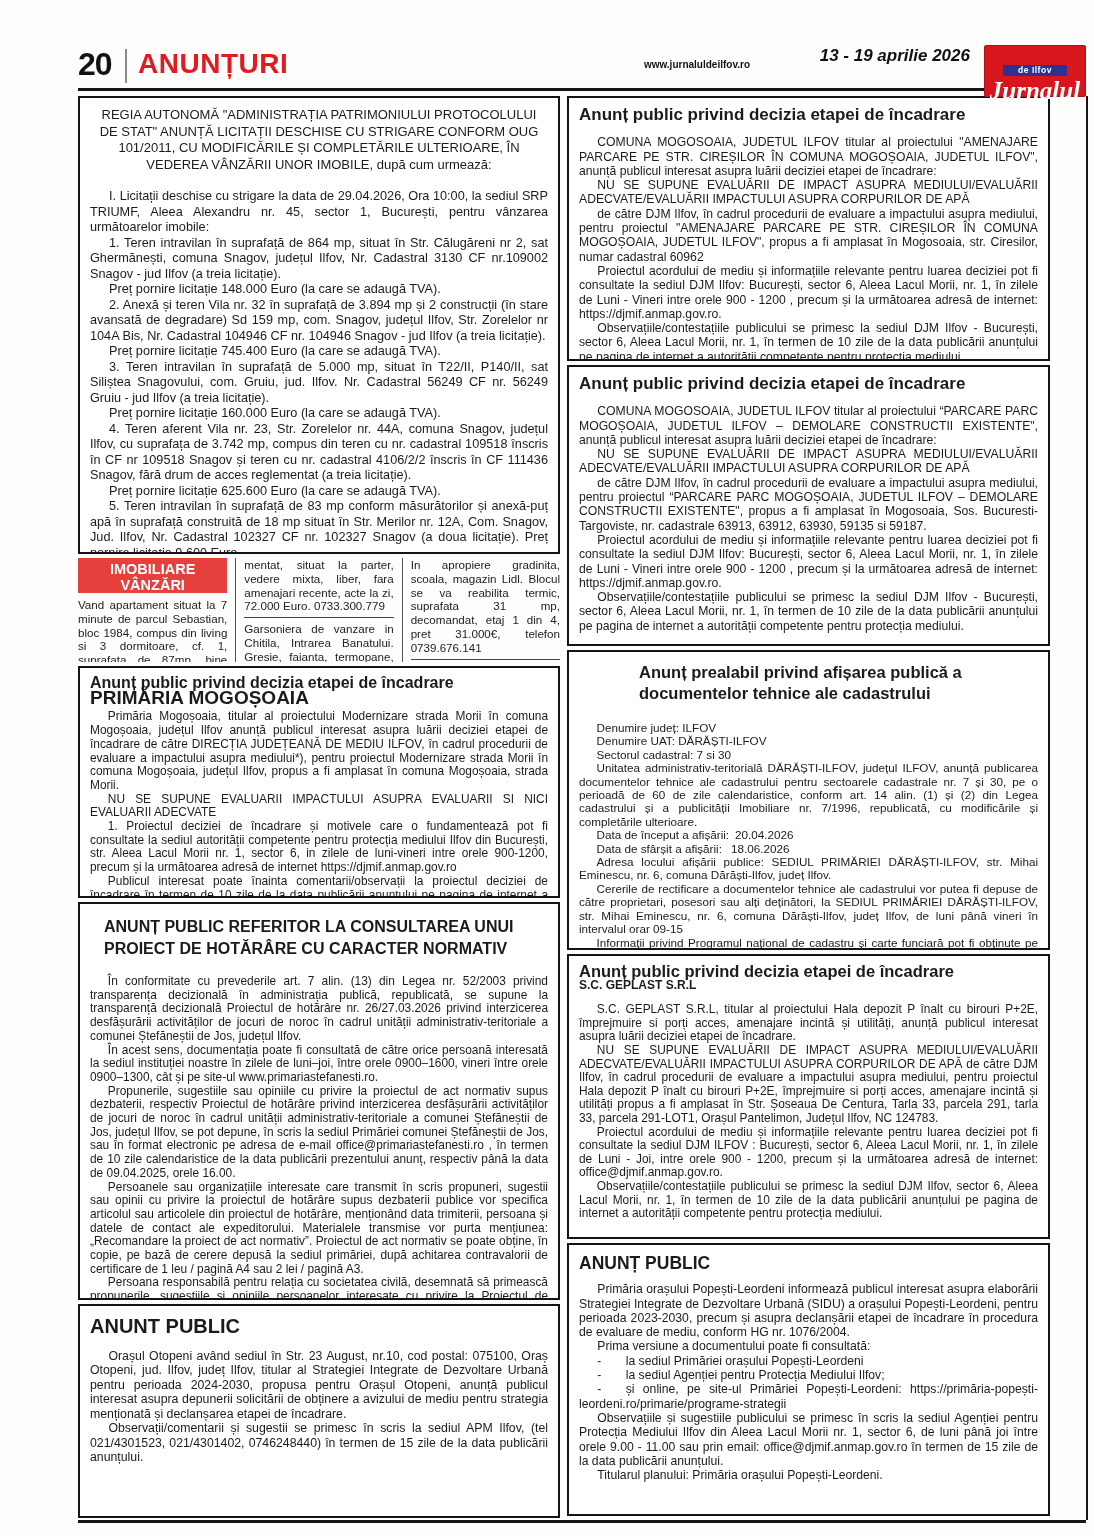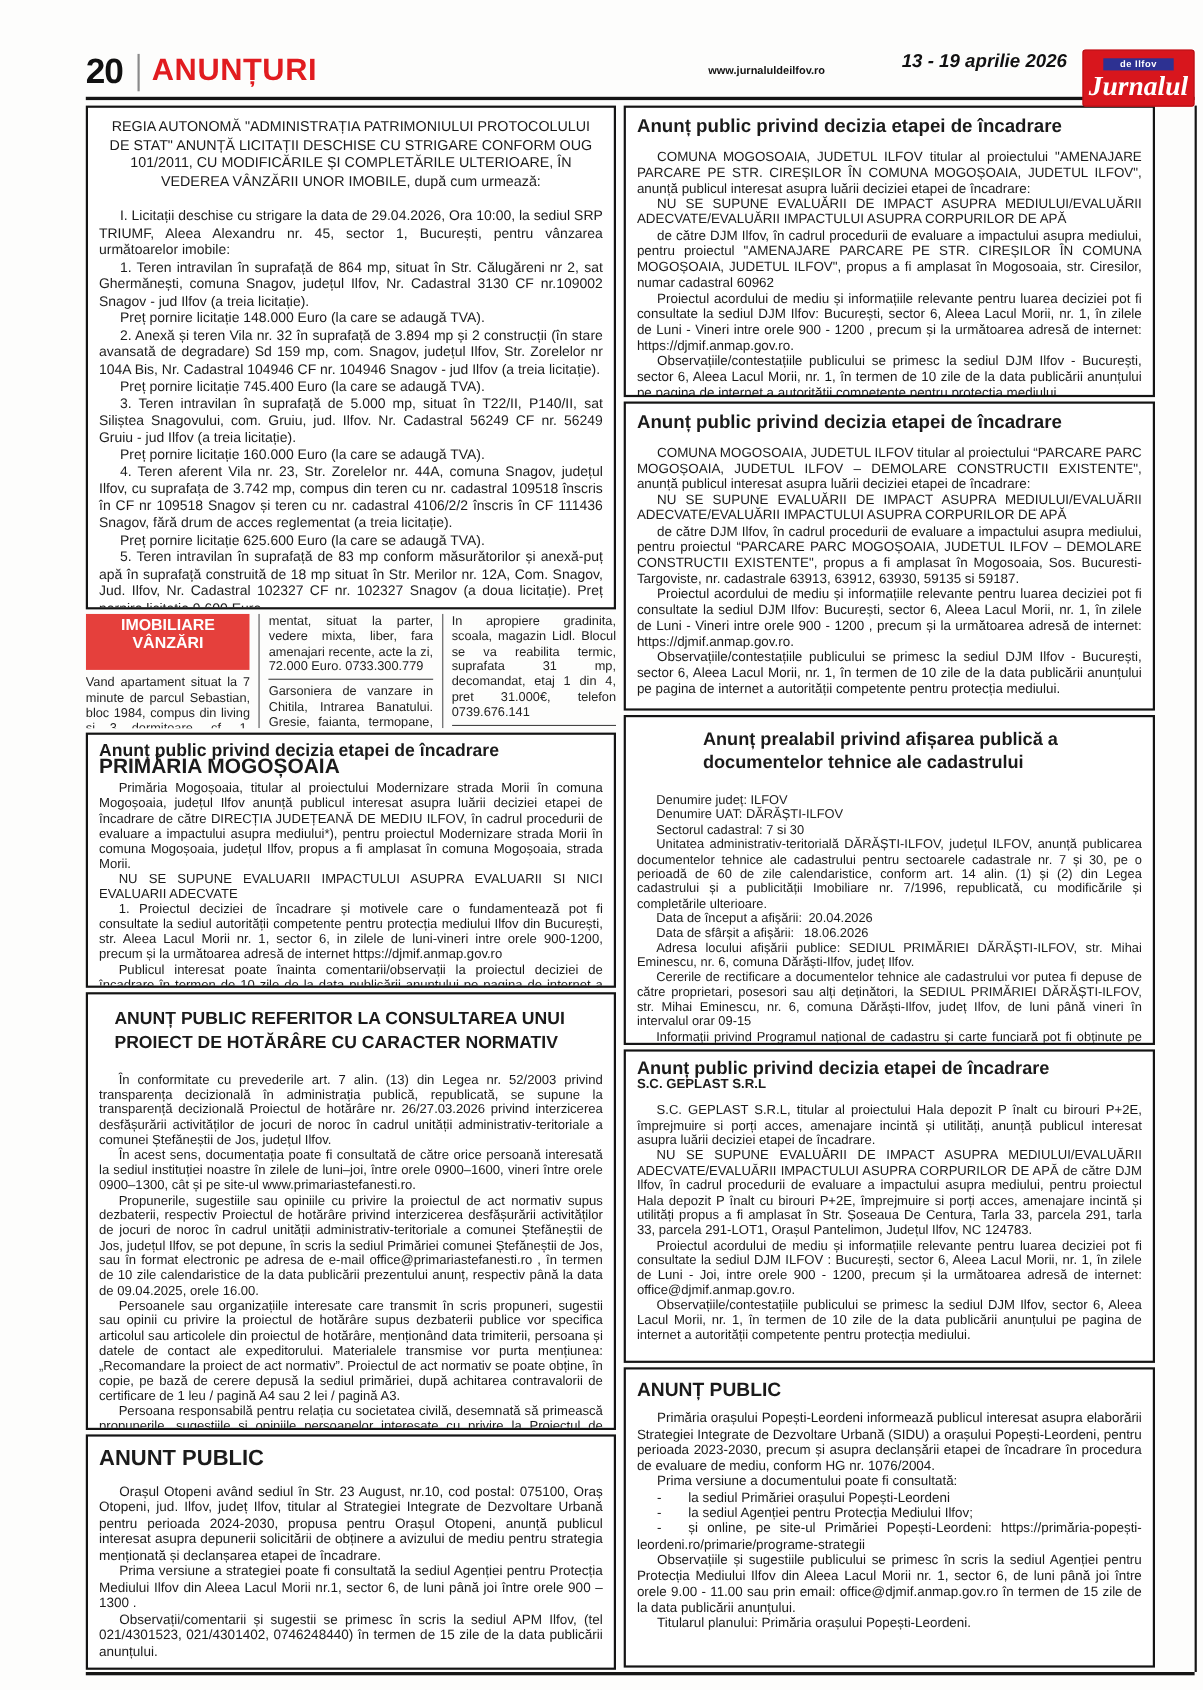--- a/index.html
+++ b/index.html
@@ -14,21 +14,21 @@
   }
 
   
   .header { position: absolute; top: 46px; left: 78px; right: 8px; height: 52px; }
   .pgnum { position: absolute; left: 0; top: 0; font-size: 32px; font-weight: bold; letter-spacing: -1px; color: #111; }
   .hsep  { position: absolute; left: 47px; top: 3px; width: 2px; height: 34px; background: #8a8a8a; }
   .section-title { position: absolute; left: 60px; top: 2px; font-size: 28px; font-weight: bold; color: #e11c20; letter-spacing: 0.5px; }
   .site  { position: absolute; right: 336px; top: 13px; font-size: 10px; font-weight: bold; color: #111; }
   .dates { position: absolute; right: 116px; top: 0; font-size: 17px; font-weight: bold; color: #111; font-style: italic; }
   .logo  { position: absolute; right: 0; top: -1px; width: 102px; height: 52px; background: #d8161d;
-           border-radius: 3px; text-align: center; padding-top: 8px; z-index: 5; box-shadow: 0 0 0 1px #b31016 inset; }
+           border-radius: 3px; text-align: center; padding-top: 20px; z-index: 5; box-shadow: 0 0 0 1px #b31016 inset; }
   .logo-top { margin: 0 auto; width: 62%; background: #2d3192; color: #fff; font-size: 8.5px; font-weight: bold;
               line-height: 11px; letter-spacing: 0.5px; }
   .logo-main { color: #fff; font-family: "Liberation Serif", serif; font-weight: bold; font-style: italic;
                font-size: 25px; line-height: 28px; margin-top: 1px; }
 
   .rule-top { position: absolute; left: 78px; right: 8px; top: 88px; height: 3px; background: #151515; }
   .rule-bottom { position: absolute; left: 78px; right: 8px; top: 1520px; height: 3px; background: #151515; }
   .right-rule { position: absolute; left: 1086px; top: 96px; height: 1424px; width: 2px; background: #151515; }
 
   
@@ -42,21 +42,21 @@
   .box-title, .box-subtitle { font-weight: bold; text-indent: 0; }
 
   
   .b-l1 { height: 458px; font-size: 12.7px; line-height: 15.5px; }
   .b-l1 .lead { text-align: center; text-indent: 0; font-size: 13px; line-height: 16.5px; margin: 2px 4px 16px; }
 
   .classifieds { height: 104px; display: flex; margin-bottom: 4px; overflow: hidden; }
   .cls-col { flex: 1; overflow: hidden; }
   .cls-col + .cls-col { border-left: 1.5px solid #555; margin-left: 8px; padding-left: 8px; }
   .badge { background: #e5403c; color: #fff; font-weight: bold; font-size: 14.5px; line-height: 16px;
-           text-align: center; padding: 3px 0 16px; margin-bottom: 5px; }
+           text-align: center; padding: 3px 0 0; margin-bottom: 5px; }
   .ad { font-size: 11.6px; line-height: 13.8px; text-align: justify; margin: 0; color: #222; }
   .ad + .ad { border-top: 1.5px solid #444; margin-top: 4px; padding-top: 4px; }
 
   .b-l3 { height: 232px; font-size: 11.9px; line-height: 13.7px; }
   .b-l3 .box-title { font-size: 16px; margin: 1px 0 1px; }
   .b-l3 .box-subtitle { font-size: 19px; margin: 0 0 6px; }
 
   .b-l4 { height: 398px; font-size: 11.9px; line-height: 13.7px; }
   .b-l4 .box-title { font-size: 16px; line-height: 22px; margin: 5px 14px 15px; }
 
@@ -167,21 +167,20 @@
           <p>Persoanele sau organizațiile interesate care transmit în scris propuneri, sugestii sau opinii cu privire la proiectul de hotărâre supus dezbaterii publice vor specifica articolul sau articolele din proiectul de hotărâre, menționând data trimiterii, persoana și datele de contact ale expeditorului. Materialele transmise vor purta mențiunea: „Recomandare la proiect de act normativ”. Proiectul de act normativ se poate obține, în copie, pe bază de cerere depusă la sediul primăriei, după achitarea contravalorii de certificare de 1 leu / pagină A4 sau 2 lei / pagină A3.</p>
           <p>Persoana responsabilă pentru relația cu societatea civilă, desemnată să primească propunerile, sugestiile și opiniile persoanelor interesate cu privire la Proiectul de hotărâre privind interzicerea desfășurării activităților de jocuri de noroc în cadrul unității administrativ-teritoriale a comunei Ștefăneștii de Jos, județul Ilfov, este doamna Oancea Ionela, Inspector în cadrul Compartimentului Secretariat și Registratură al Primăriei comunei Ștefăneștii de Jos.</p>
         </div>
     </section>
 
     <section class="box b-l5">
       <div class="box-title">ANUNT PUBLIC</div>
       <div>
 
       <p>Orașul Otopeni având sediul în Str. 23 August, nr.10, cod postal: 075100, Oraș Otopeni, jud. Ilfov, județ Ilfov, titular al Strategiei Integrate de Dezvoltare Urbană pentru perioada 2024-2030, propusa pentru Orașul Otopeni, anunță publicul interesat asupra depunerii solicitării de obținere a avizului de mediu pentru strategia menționată și declanșarea etapei de încadrare.</p>
-          <p>Prima versiune a strategiei poate fi consultată la sediul Agenției pentru Protecția Mediului Ilfov din Aleea Lacul Morii nr.1, sector 6, de luni până joi între orele 900 – 1300 .</p>
           <p>Observații/comentarii și sugestii se primesc în scris la sediul APM Ilfov, (tel 021/4301523, 021/4301402, 0746248440) în termen de 15 zile de la data publicării anunțului.</p>
         </div>
     </section>
 
   </div>
 
   <div class="col col-right">
 
     <section class="box b-r1">
       <div class="box-title">Anunț public privind decizia etapei de încadrare</div>

